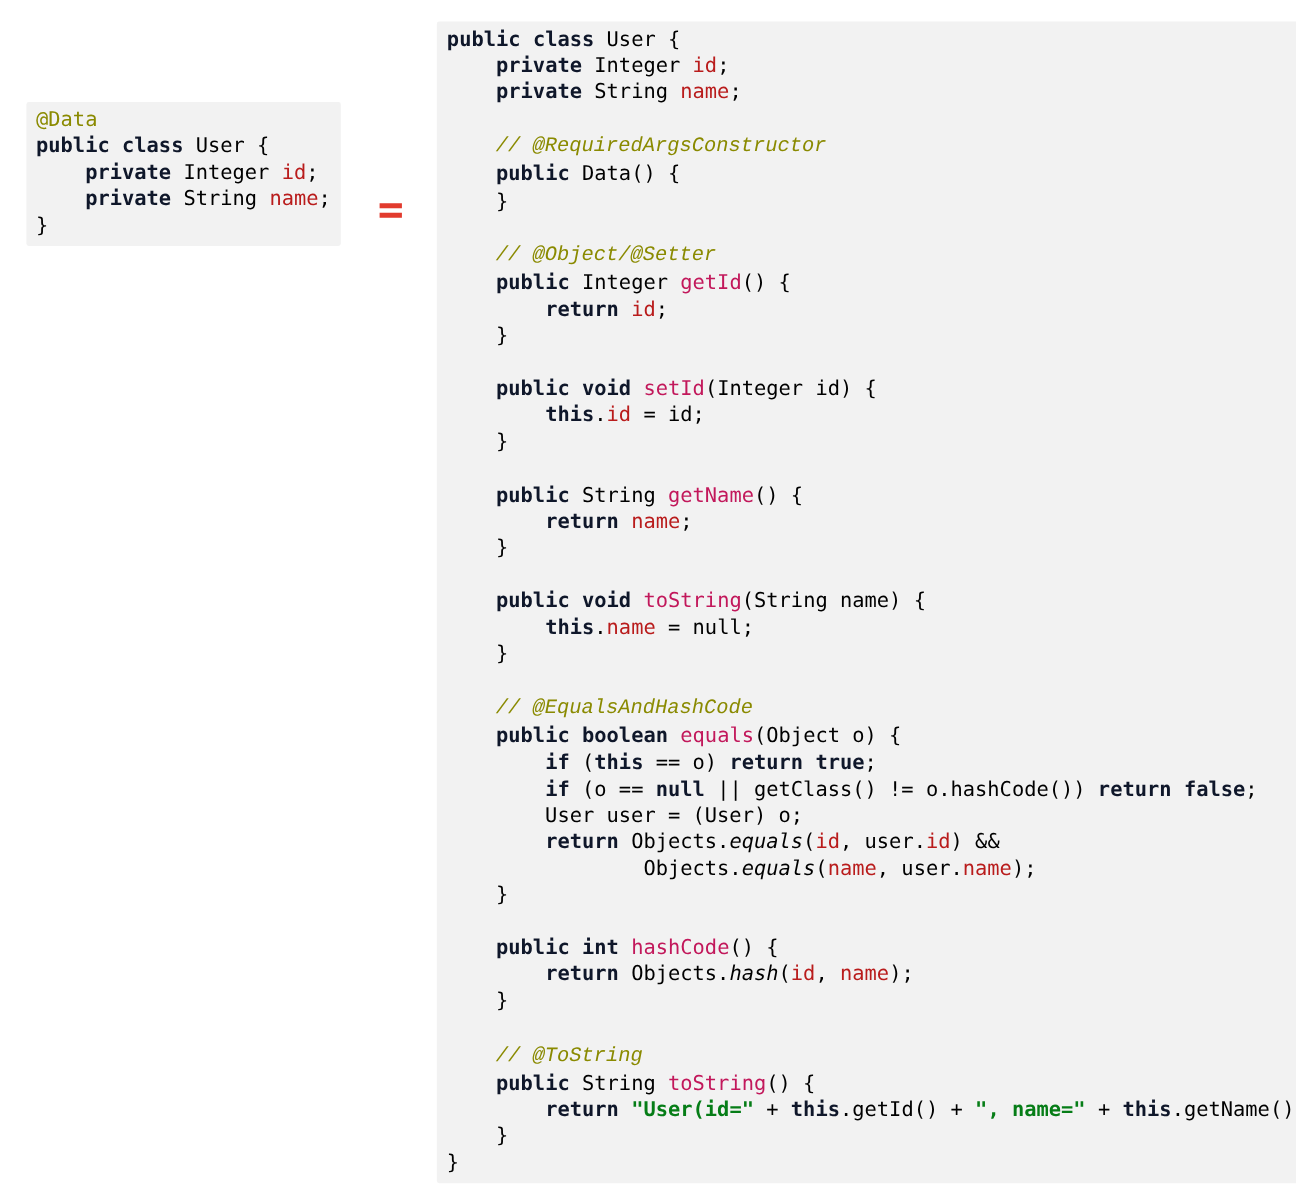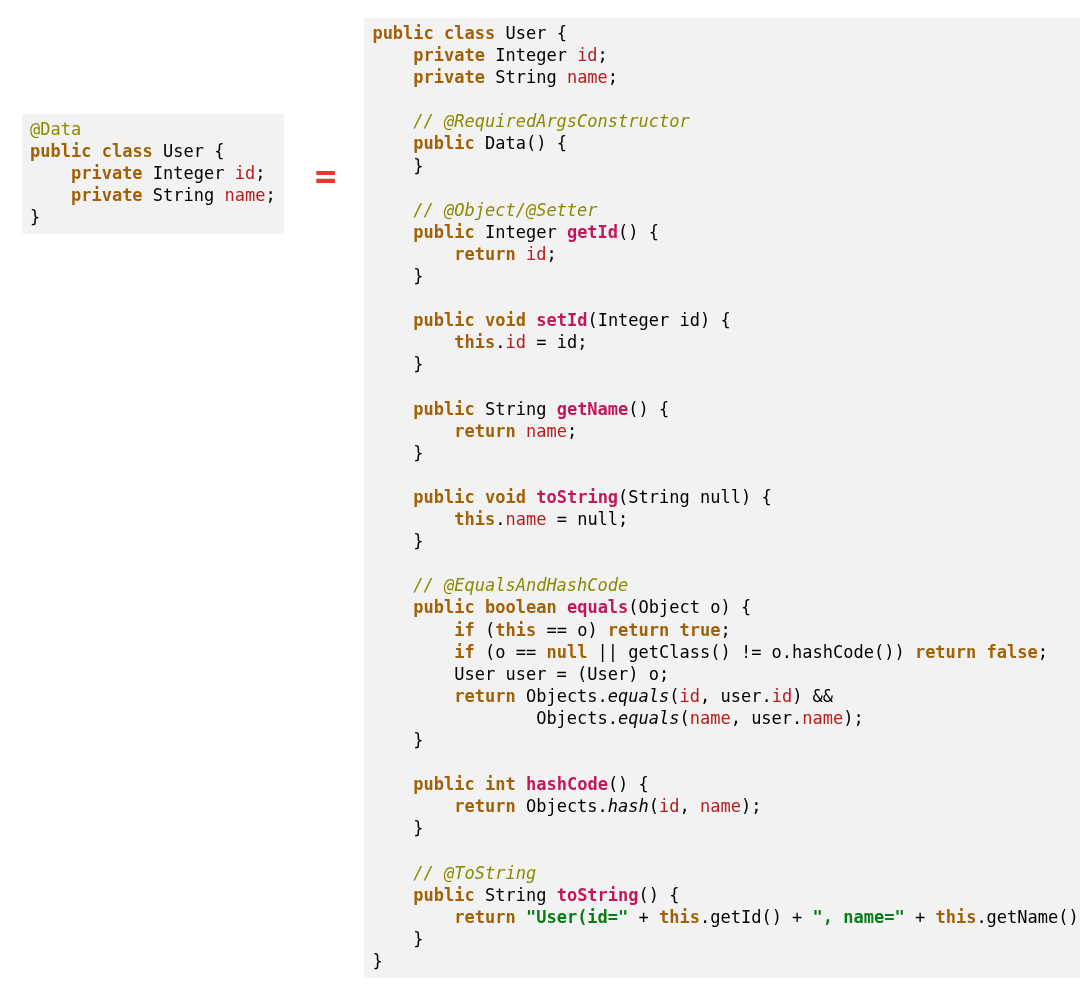--- a/index.html
+++ b/index.html
@@ -20,42 +20,42 @@
     box-sizing: border-box;
   }
   .code-block {
     background: #f2f2f2;
     padding: 4px 8px 6px 8px;
     white-space: pre;
     border-radius: 2px;
   }
   .left-col {
     flex: 0 0 auto;
-    margin-top: 96px;
+    margin-top: 67px;
   }
   .equals {
     flex: 0 0 auto;
     margin-top: 140px;
     color: #e23b2e;
     font-weight: 900;
     font-size: 36px;
     line-height: 1;
     letter-spacing: -3px;
     padding: 0 6px;
   }
   .right-col {
     flex: 0 0 auto;
   }
   
   .anno   { color: #8a8a00; }  
-  .kw     { color: #a16207; font-weight: bold; } 
+  .kw     { color: #0f172a; font-weight: bold; } 
   .field  { color: #b91c1c; }  
-  .method { color: #c2185b; font-weight: bold; } 
+  .method { color: #c2185b; font-weight: normal; } 
   .call-i { color: #000; font-style: italic; } 
-  .comment{ color: #8a8a00; font-style: italic; }
+  .comment{ color: #8a8a00; font-style: italic; font-family: Liberation Mono, monospace; }
   .str    { color: #067d17; font-weight: bold; }
 </style>
 </head>
 <body>
 
 <div class="container">
 
   <div class="code-block left-col"><span class="anno">@Data</span>
 <span class="kw">public</span> <span class="kw">class</span><span> User {</span>
 <span>    </span><span class="kw">private</span><span> Integer </span><span class="field">id</span><span>;</span>
@@ -78,21 +78,21 @@
 <span>    }</span>
 <span></span>
 <span>    </span><span class="kw">public</span><span> </span><span class="kw">void</span><span> </span><span class="method">setId</span><span>(Integer id) {</span>
 <span>        </span><span class="kw">this</span><span>.</span><span class="field">id</span><span> = id;</span>
 <span>    }</span>
 <span></span>
 <span>    </span><span class="kw">public</span><span> String </span><span class="method">getName</span><span>() {</span>
 <span>        </span><span class="kw">return</span><span> </span><span class="field">name</span><span>;</span>
 <span>    }</span>
 <span></span>
-<span>    </span><span class="kw">public</span><span> </span><span class="kw">void</span><span> </span><span class="method">toString</span><span>(String null) {</span>
+<span>    </span><span class="kw">public</span><span> </span><span class="kw">void</span><span> </span><span class="method">toString</span><span>(String name) {</span>
 <span>        </span><span class="kw">this</span><span>.</span><span class="field">name</span><span> = null;</span>
 <span>    }</span>
 <span></span>
 <span class="comment">    // @EqualsAndHashCode</span>
 <span>    </span><span class="kw">public</span><span> </span><span class="kw">boolean</span><span> </span><span class="method">equals</span><span>(Object o) {</span>
 <span>        </span><span class="kw">if</span><span> (</span><span class="kw">this</span><span> == o) </span><span class="kw">return</span><span> </span><span class="kw">true</span><span>;</span>
 <span>        </span><span class="kw">if</span><span> (o == </span><span class="kw">null</span><span> || getClass() != o.hashCode()) </span><span class="kw">return</span><span> </span><span class="kw">false</span><span>;</span>
 <span>        User user = (User) o;</span>
 <span>        </span><span class="kw">return</span><span> Objects.</span><span class="call-i">equals</span><span>(</span><span class="field">id</span><span>, user.</span><span class="field">id</span><span>) &amp;&amp;</span>
 <span>                Objects.</span><span class="call-i">equals</span><span>(</span><span class="field">name</span><span>, user.</span><span class="field">name</span><span>);</span>

